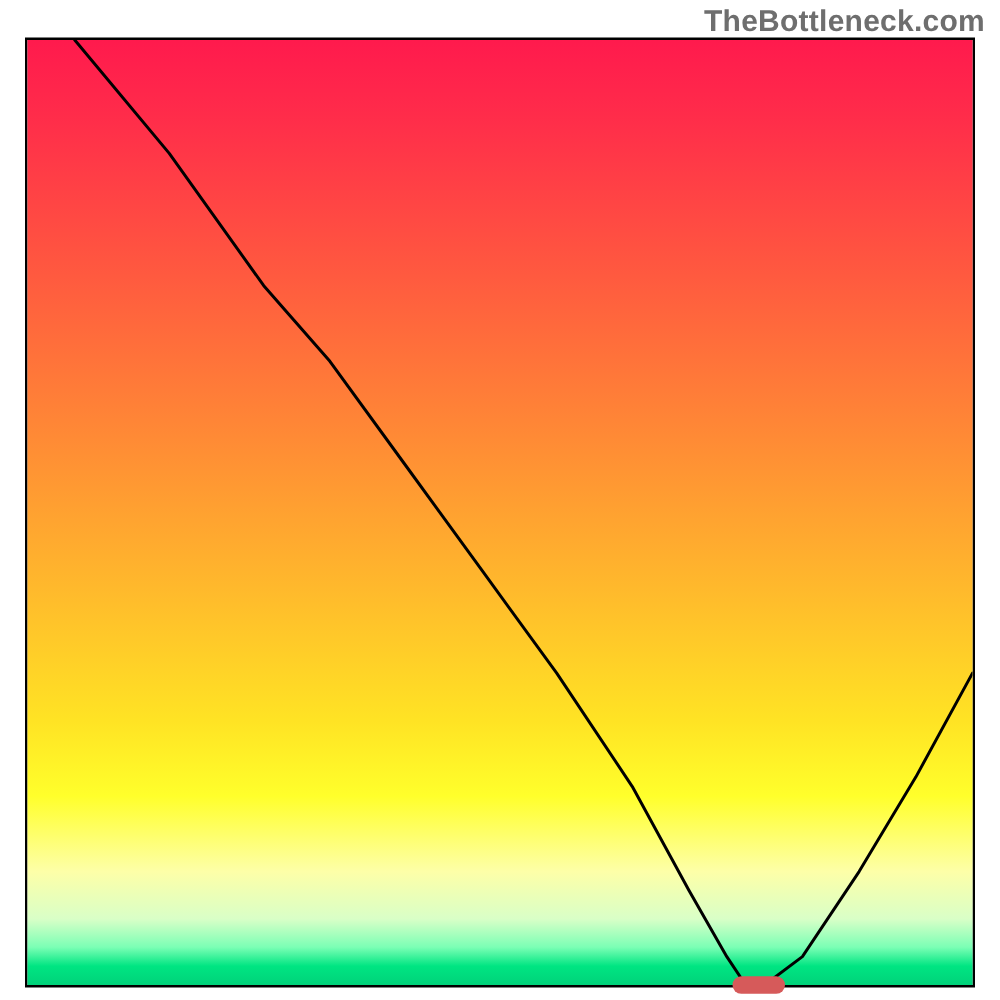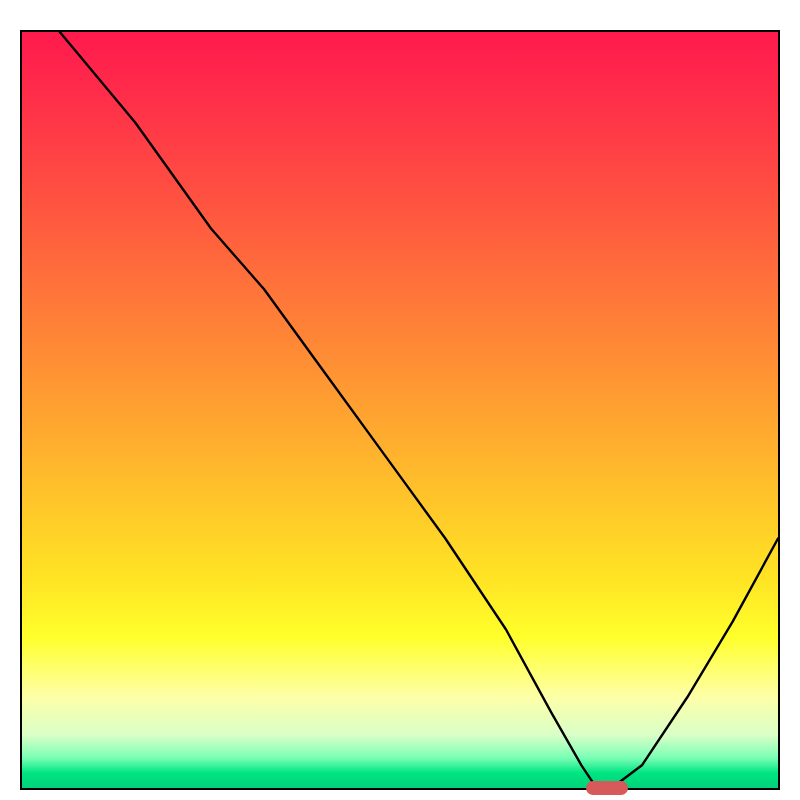--- a/index.html
+++ b/index.html
@@ -64,20 +64,21 @@
     width: 44px;
     height: 14px;
     border-radius: 8px;
     background: #d65a5a;
   }
 </style>
 </head>
 <body>
 <div class="wrap">
 
+  <div class="watermark">TheBottleneck.com</div>
 
   <div class="plot">
 
     <div class="grad"></div>
 
     <svg class="curve" viewBox="0 0 760 760" preserveAspectRatio="none">
       <path id="curve-path" fill="none" stroke="#000" stroke-width="2.4" stroke-linecap="round" stroke-linejoin="round" d="M38.0 0.0 L114.0 91.2 L190.0 197.6 L243.2 258.4 L304.0 342.0 L364.8 425.6 L425.6 509.2 L486.4 600.4 L532.0 684.0 L562.4 737.2 L577.6 760.0 L592.8 760.0 L623.2 737.2 L668.8 668.8 L714.4 592.8 L760.0 509.2"></path>
     </svg>
 
     <div class="marker" id="marker" style="width: 41.8px; left: 564.3px; bottom: -7px; background: rgb(214, 90, 90);"></div>

